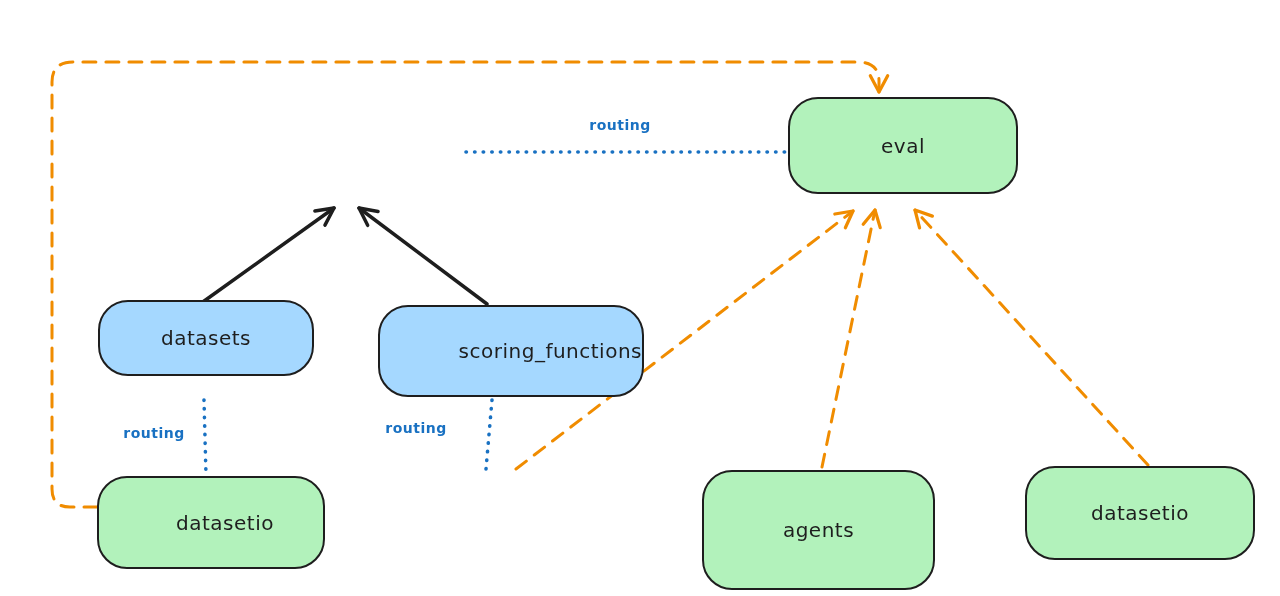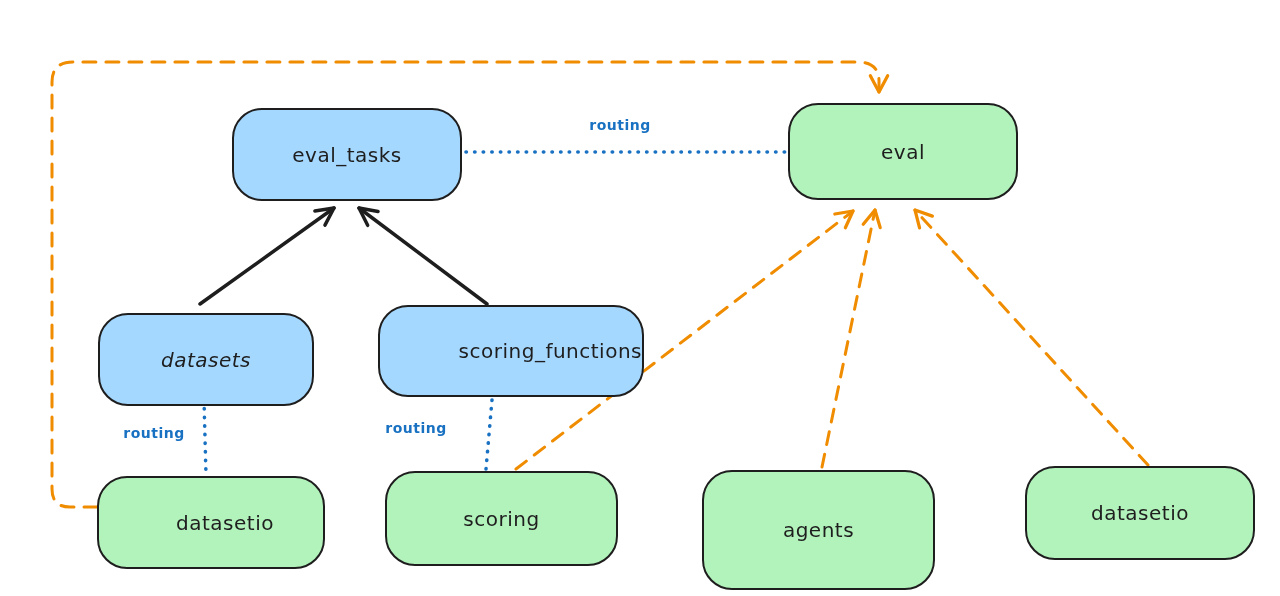--- a/index.html
+++ b/index.html
@@ -72,38 +72,32 @@
     <line class="line-blue-dotted" x1="466" y1="152" x2="786" y2="152"></line>
     <line class="line-blue-dotted" x1="204" y1="400" x2="206" y2="475"></line>
     <line class="line-blue-dotted" x1="492" y1="400" x2="486" y2="469"></line>
 
     <path class="line-orange" d="M 97,507 L 70,507 Q 52,507 52,489 L 52,82 Q 52,62 73,62 L 857,62 Q 879,62 879,81 L 879,92" marker-end="url(#arrow-orange)"></path>
     <line class="line-orange" x1="516" y1="469" x2="853" y2="211" marker-end="url(#arrow-orange)"></line>
     <line class="line-orange" x1="822" y1="467" x2="875" y2="210" marker-end="url(#arrow-orange)"></line>
     <line class="line-orange" x1="1148" y1="465" x2="915" y2="210" marker-end="url(#arrow-orange)"></line>
   </svg>
 
-  <div class="node api" style="left:232px; top:108px; width:230px; height:93px;">
-    <span>eval_tasks</span>
-  </div>
-  <div class="node api" style="left:98px; top:313px; width:216px; height:93px;font-style:italic;">
+  <div class="node api" style="left:98px; top:300px; width:216px; height:76px;">
     <span>datasets</span>
   </div>
   <div class="node api" style="left:378px; top:305px; width:266px; height:92px;justify-content:flex-end;">
     <span>scoring_functions</span>
   </div>
 
-  <div class="node provider" style="left:788px; top:103px; width:230px; height:97px;">
+  <div class="node provider" style="left:788px; top:97px; width:230px; height:97px;">
     <span>eval</span>
   </div>
   <div class="node provider" style="left:97px; top:476px; width:228px; height:93px;padding-left:28px;">
     <span>datasetio</span>
-  </div>
-  <div class="node provider" style="left:385px; top:471px; width:233px; height:95px;">
-    <span>scoring</span>
   </div>
   <div class="node provider" style="left:702px; top:470px; width:233px; height:120px;">
     <span>agents</span>
   </div>
   <div class="node provider" style="left:1025px; top:466px; width:230px; height:94px;">
     <span>datasetio</span>
   </div>
 
   <div class="edge-label" style="left:565px; top:117px;">routing</div>
   <div class="edge-label" style="left:99px; top:425px;">routing</div>

